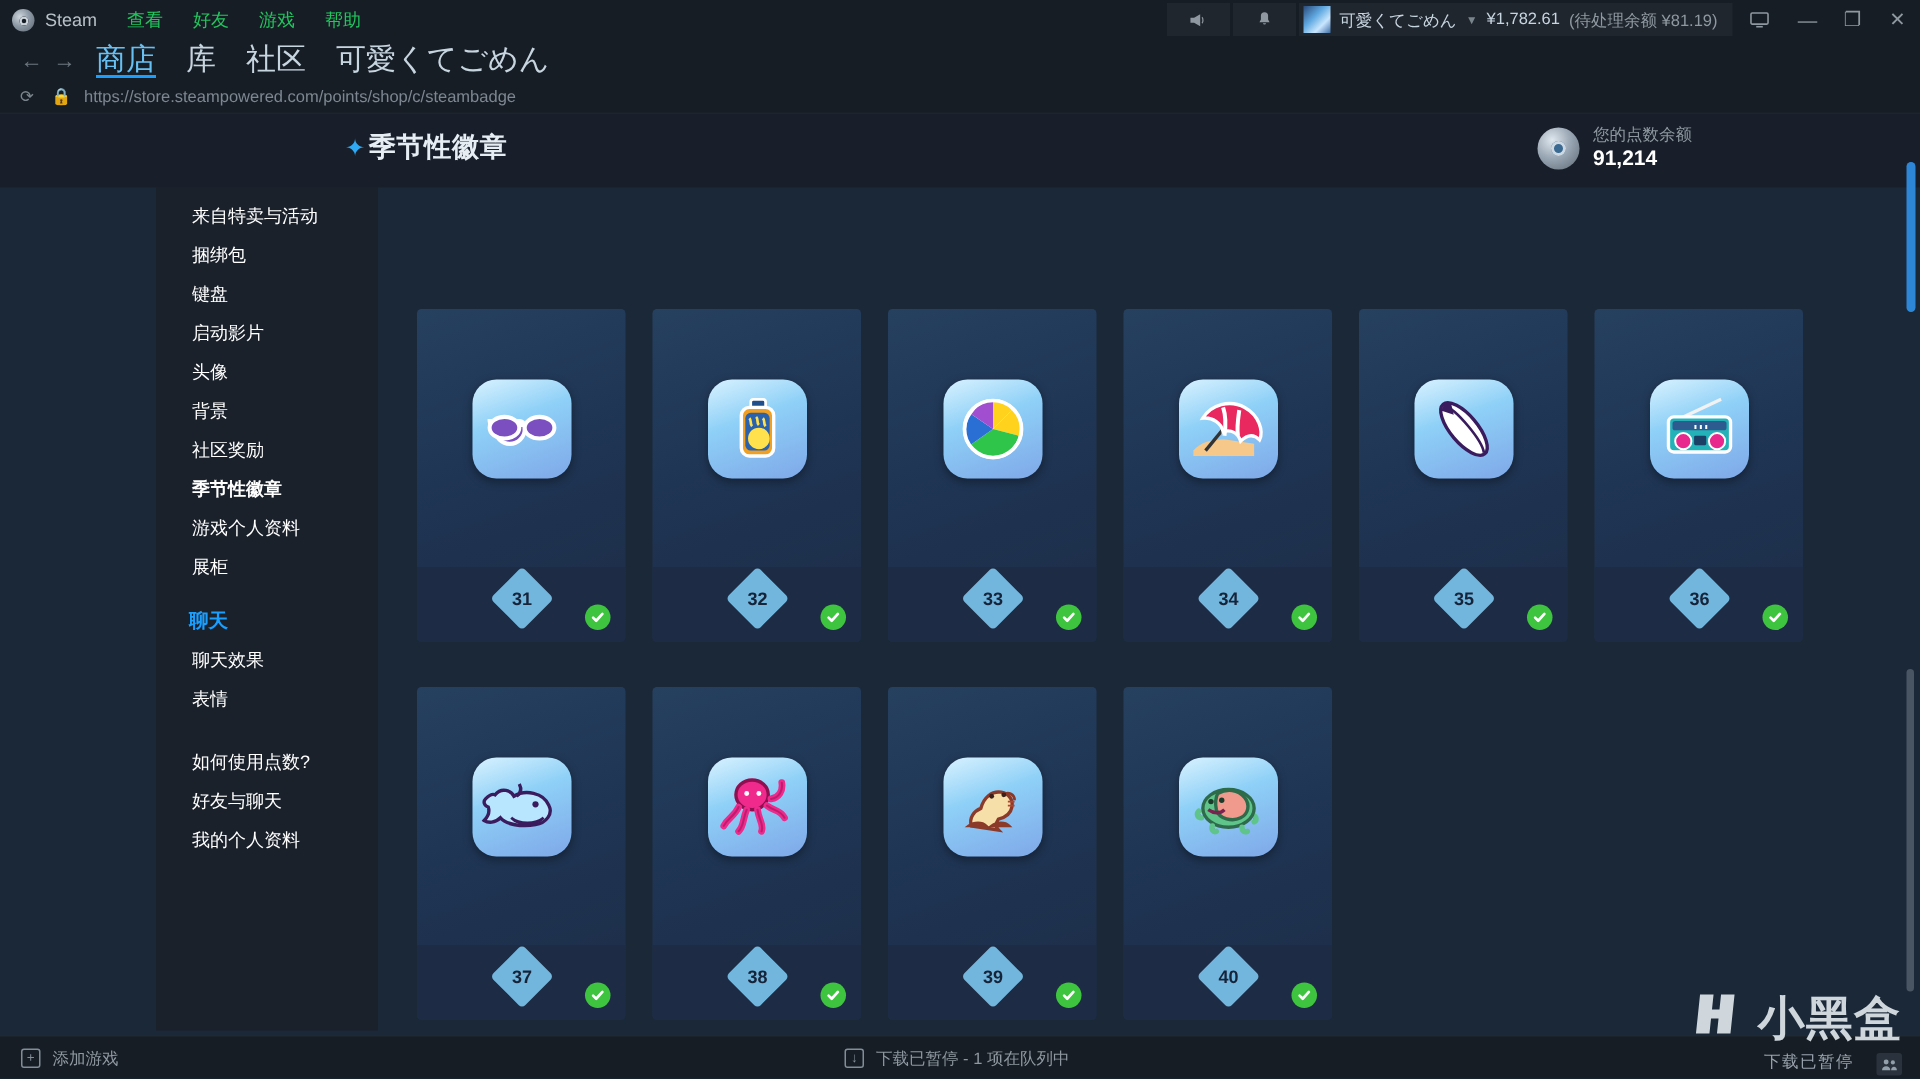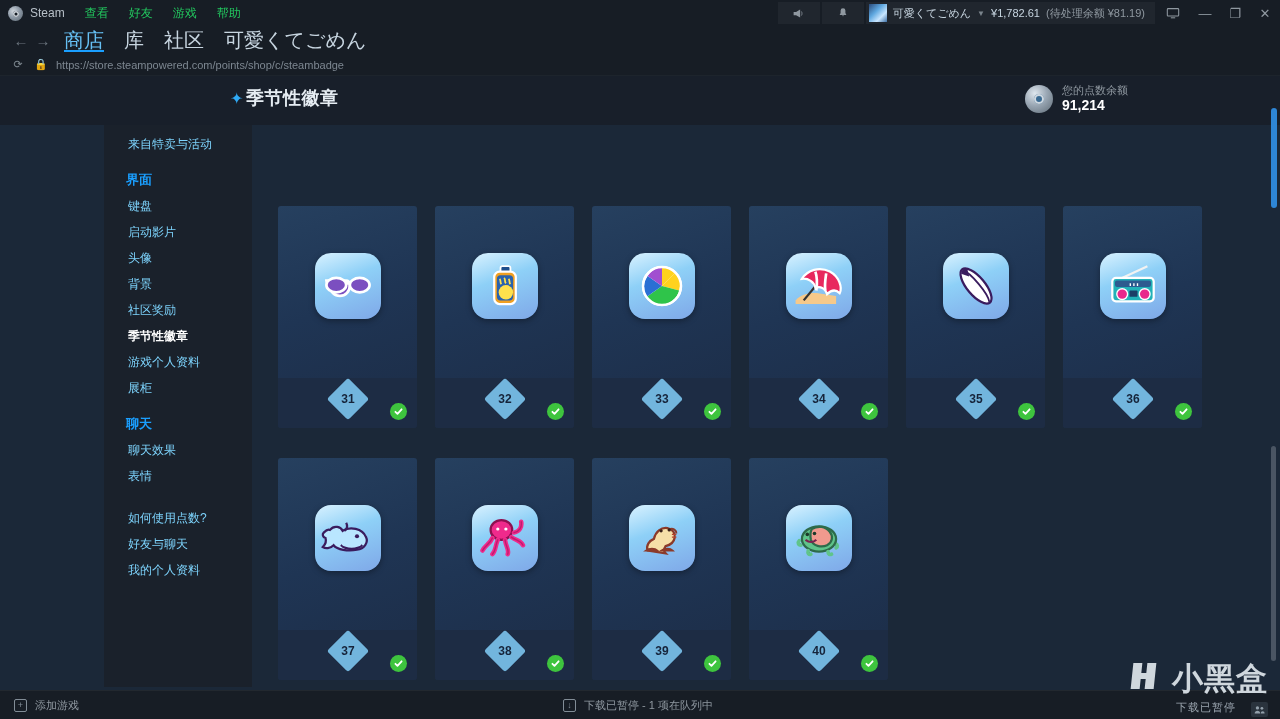--- a/index.html
+++ b/index.html
@@ -101,21 +101,21 @@
     background:#3a6a92; box-shadow: inset 0 0 0 2px #cfd8e0;
   }
   .pts-label { color:#8f98a0; font-size:11px; line-height:13px; }
   .pts-value { color:#ffffff; font-size:14px; font-weight:bold; line-height:16px; }
 
   
   .sidebar {
     position:absolute; left:104px; top:49px; width:148px; height:562px;
     background:#1a212b; padding: 6px 0 0 0; overflow:hidden;
   }
-  .sb-item { font-size:12px; color:#7dd3fc; padding: 6px 0 6px 24px; line-height:14px; white-space:nowrap;}
+  .sb-item { font-size:12px; color:#ffffff; padding: 6px 0 6px 24px; line-height:14px; white-space:nowrap;}
   .sb-head { font-size:13px; color:#1a9fff; font-weight:bold; padding: 14px 0 4px 22px; }
   .sb-item.selected { color:#ffffff; font-weight:bold; }
   .sb-gap { height: 16px; }
 
   
   .grid-area { position:absolute; left:252px; top:49px; right:18px; bottom:0; overflow:hidden; }
   .row { display:flex; gap:18px; padding-left:26px; }
   .row.r1 { padding-top: 81px; }
   .row.r2 { padding-top: 30px; }
   .card {
@@ -244,21 +244,21 @@
         <div class="pts-coin"></div>
         <div>
           <div class="pts-label">您的点数余额</div>
           <div class="pts-value">91,214</div>
         </div>
       </div>
     </div>
 
     <div class="sidebar" id="sidebar">
         <div class="sb-item">来自特卖与活动</div>
-        <div class="sb-head">界面</div>
+        <div class="sb-item">捆绑包</div>
         <div class="sb-item">键盘</div>
         <div class="sb-item">启动影片</div>
         <div class="sb-item">头像</div>
         <div class="sb-item">背景</div>
         <div class="sb-item">社区奖励</div>
         <div class="sb-item selected">季节性徽章</div>
         <div class="sb-item">游戏个人资料</div>
         <div class="sb-item">展柜</div>
         <div class="sb-head">聊天</div>
         <div class="sb-item">聊天效果</div>

